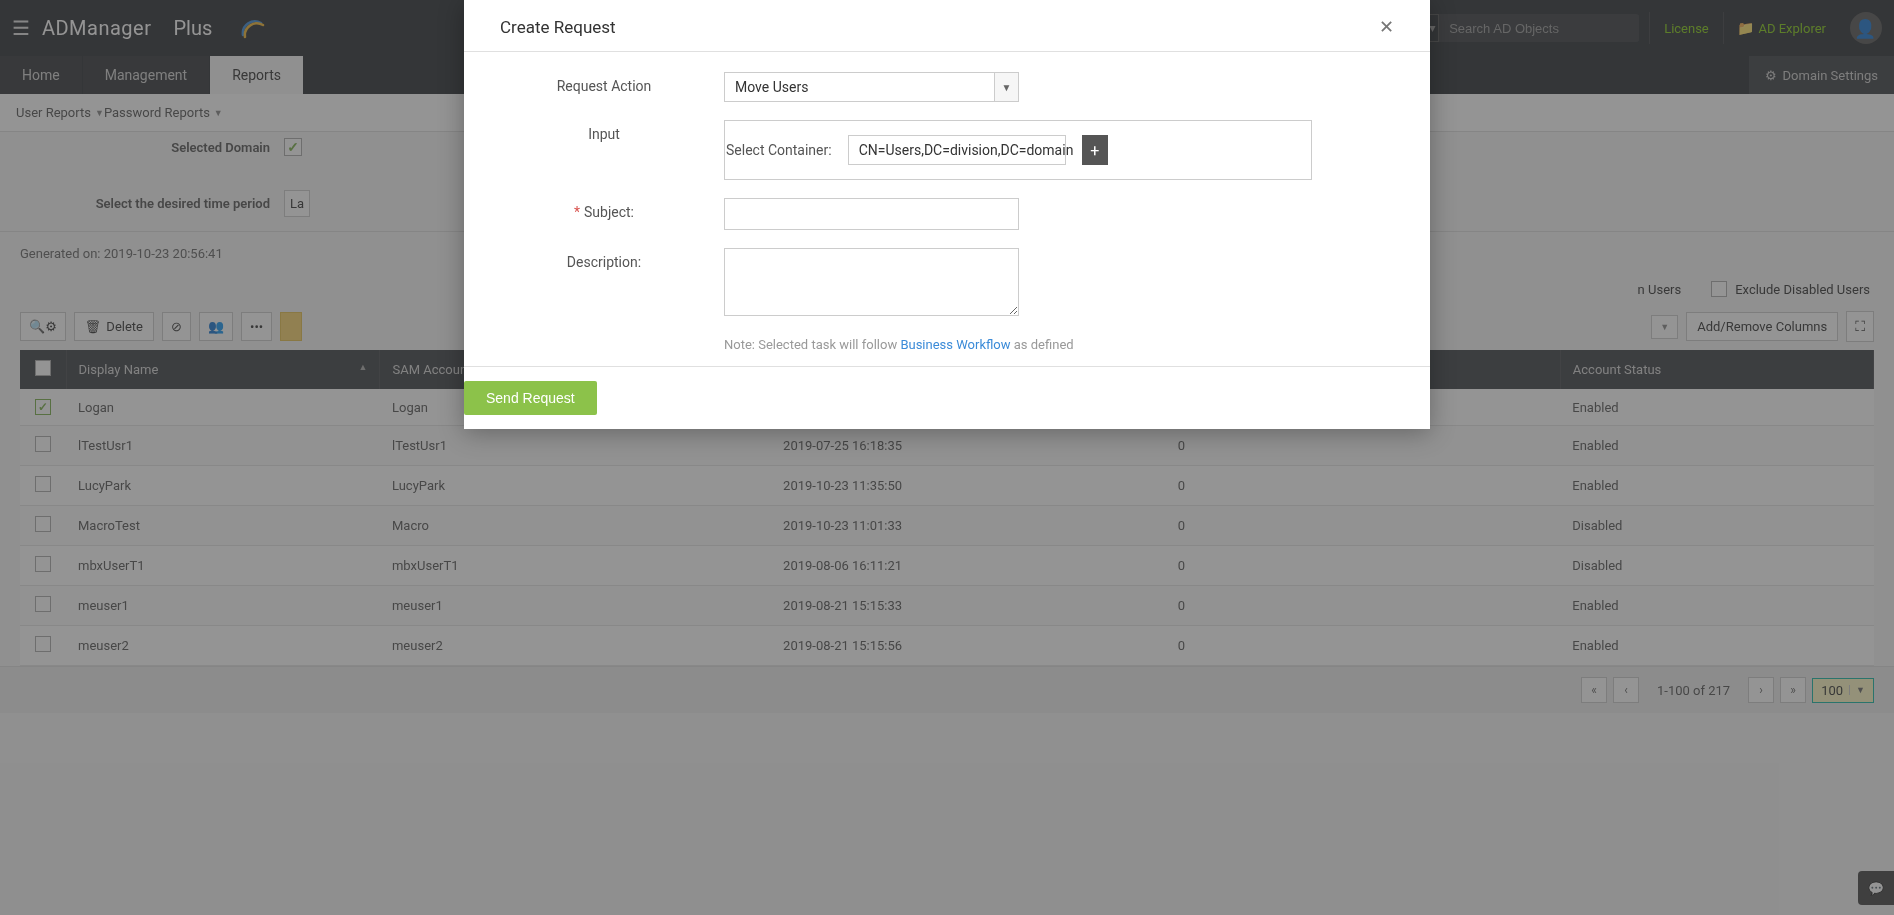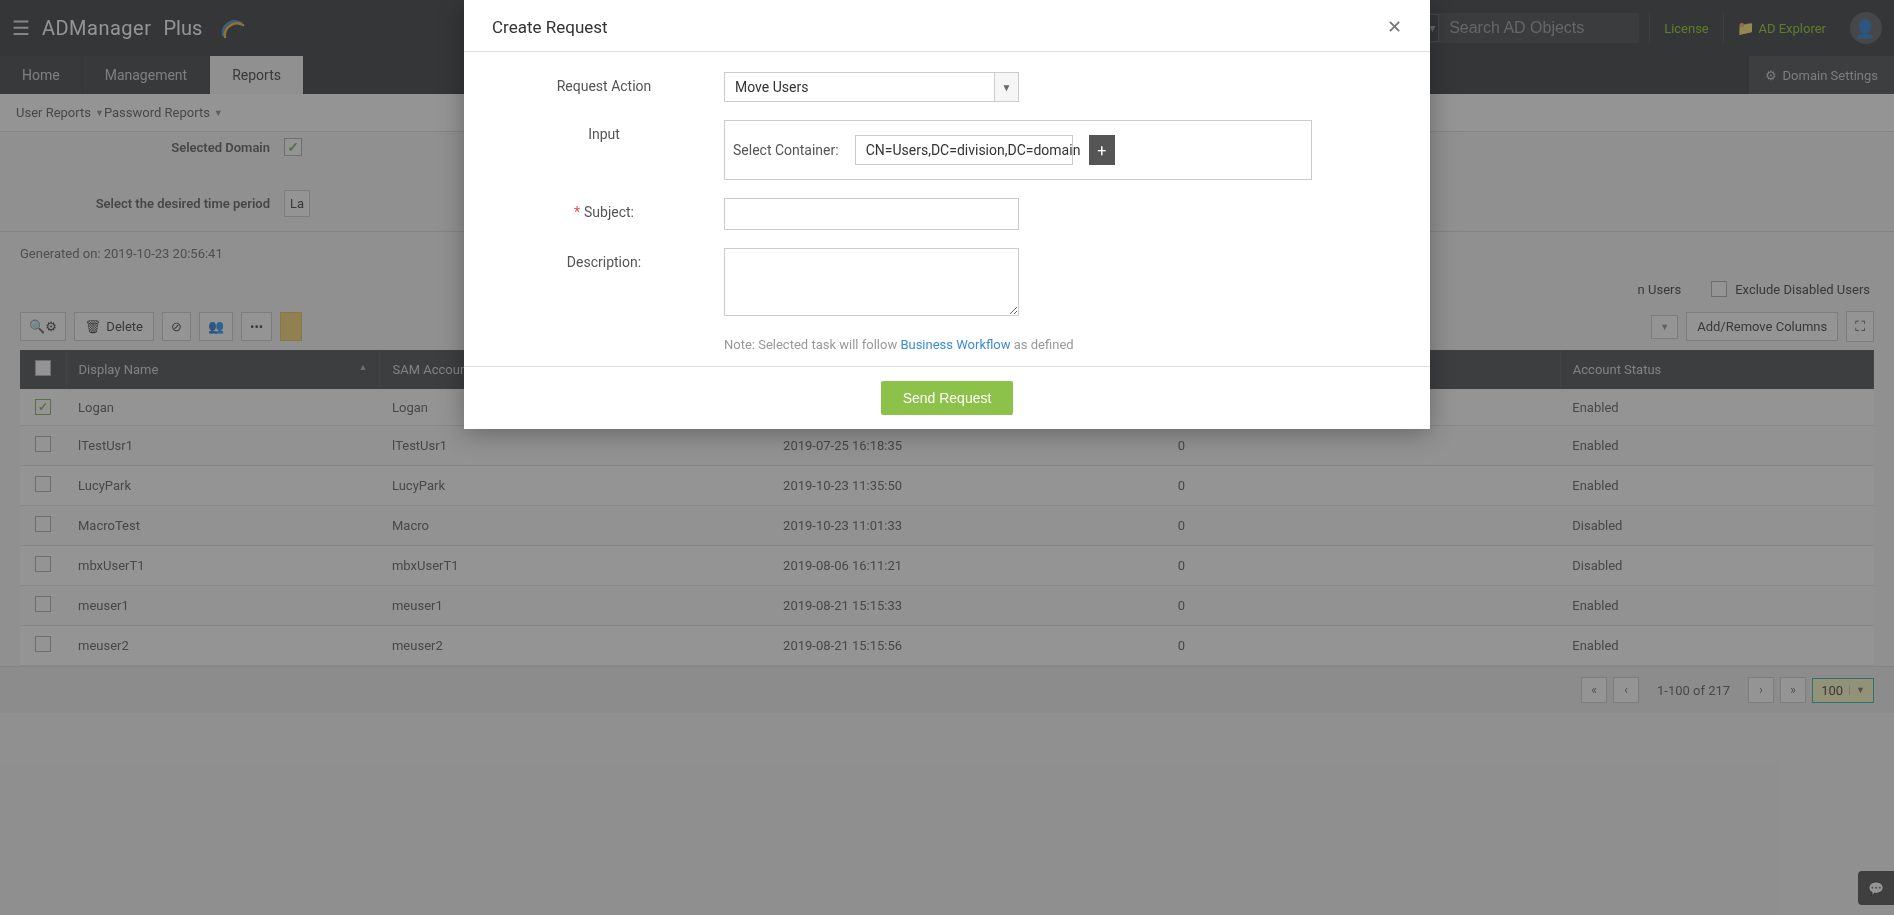--- a/index.html
+++ b/index.html
@@ -17,21 +17,21 @@
 
 .top-header {
   background: #2c2f33;
   height: 56px;
   display: flex;
   align-items: center;
   padding: 0 12px;
   color: #fff;
 }
 .hamburger { font-size: 20px; margin-right: 12px; cursor: pointer; color: #ddd; }
-.logo-area { display: flex; align-items: center; gap: 12px; }
+.logo-area { display: flex; align-items: center; gap: 22px; }
 .logo-text { font-size: 20px; font-weight: 400; letter-spacing: 0.5px; }
 .logo-plus { font-size: 20px; font-weight: 400; color: #fff; }
 .logo-arc {
   width: 28px; height: 28px; margin-left: 4px;
   display: flex; align-items: center; justify-content: center;
 }
 .top-right { margin-left: auto; display: flex; align-items: center; gap: 0; }
 .top-link {
   padding: 0 14px;
   color: #84cc16;
@@ -55,21 +55,21 @@
   border: 1px solid #555;
   display: flex; align-items: center; justify-content: center;
   color: #999; font-size: 12px;
 }
 .search-input {
   background: #3a3d41;
   border: none;
   color: #fef9c3;
   padding: 6px 10px;
   width: 200px;
-  font-size: 16px;
+  font-size: 13px;
 }
 .search-input::placeholder { color: #999; }
 .user-icon {
   width: 32px; height: 32px;
   background: #555; border-radius: 50%;
   display: flex; align-items: center; justify-content: center;
   color: #aaa; font-size: 18px;
   margin-left: 10px;
 }
 
@@ -231,21 +231,21 @@
   justify-content: center;
 }
 .modal {
   background: #fff;
   width: 966px;
   margin-top: 0;
   box-shadow: 0 4px 24px rgba(0,0,0,0.3);
 }
 .modal-header {
   display: flex; align-items: center;
-  padding: 16px 28px 14px;
+  padding: 16px 36px 14px;
   border-bottom: 1px solid #e0e0e0;
 }
 .modal-title { font-size: 17px; color: #333; }
 .modal-close { margin-left: auto; font-size: 18px; color: #777; cursor: pointer; }
 .modal-body { padding: 20px 40px 14px; }
 .form-row { display: flex; align-items: flex-start; margin-bottom: 18px; }
 .form-label {
   width: 220px; text-align: center; padding-right: 20px; padding-top: 6px;
   color: #555; font-size: 14px;
 }
@@ -257,21 +257,21 @@
 .select-ctl .select-val {
   flex: 1; border: 1px solid #ccc; padding: 6px 10px; background: #fff;
   font-size: 14px; color: #333;
 }
 .select-ctl .select-caret {
   width: 24px; border: 1px solid #ccc; border-left: none;
   display: flex; align-items: center; justify-content: center;
   background: #f6f6f6; font-size: 10px; color: #666;
 }
 .input-box {
-  border: 1px solid #ccc; padding: 14px 8px; display: flex;
+  border: 1px solid #ccc; padding: 14px 1px; display: flex;
   align-items: center; gap: 16px; width: 588px;
 }
 .input-box-label { color: #555; font-size: 14px; }
 .container-display {
   border: 1px solid #ccc; padding: 6px 10px; background: #fff;
   font-size: 14px; color: #333; width: 218px;
 }
 .plus-btn {
   width: 26px; height: 30px; background: #555; color: #fff;
   display: inline-flex; align-items: center; justify-content: center;
@@ -284,22 +284,22 @@
 .textarea {
   width: 295px; height: 68px; border: 1px solid #ccc; padding: 7px 8px;
   font-size: 14px; resize: both;
 }
 .note-line {
   color: #999; font-size: 13px; margin-left: 220px;
 }
 .note-line .bw-link { color: #3b8bd8; cursor: pointer; }
 .modal-footer {
   border-top: 1px solid #e0e0e0;
-  padding: 14px 8px;
-  display: flex; justify-content: center;
+  padding: 14px 0;
+  display: flex; 
 }
 .send-btn {
   background: #8cc24a; color: #fff; border: none;
   padding: 9px 22px; font-size: 14px; cursor: pointer; border-radius: 2px;
 }
 
 .folder-glyph { font-size: 14px; }
 .chat-bubble {
   position: absolute; right: 0; bottom: 10px;
   width: 36px; height: 34px; background: #444; color: #fff;

